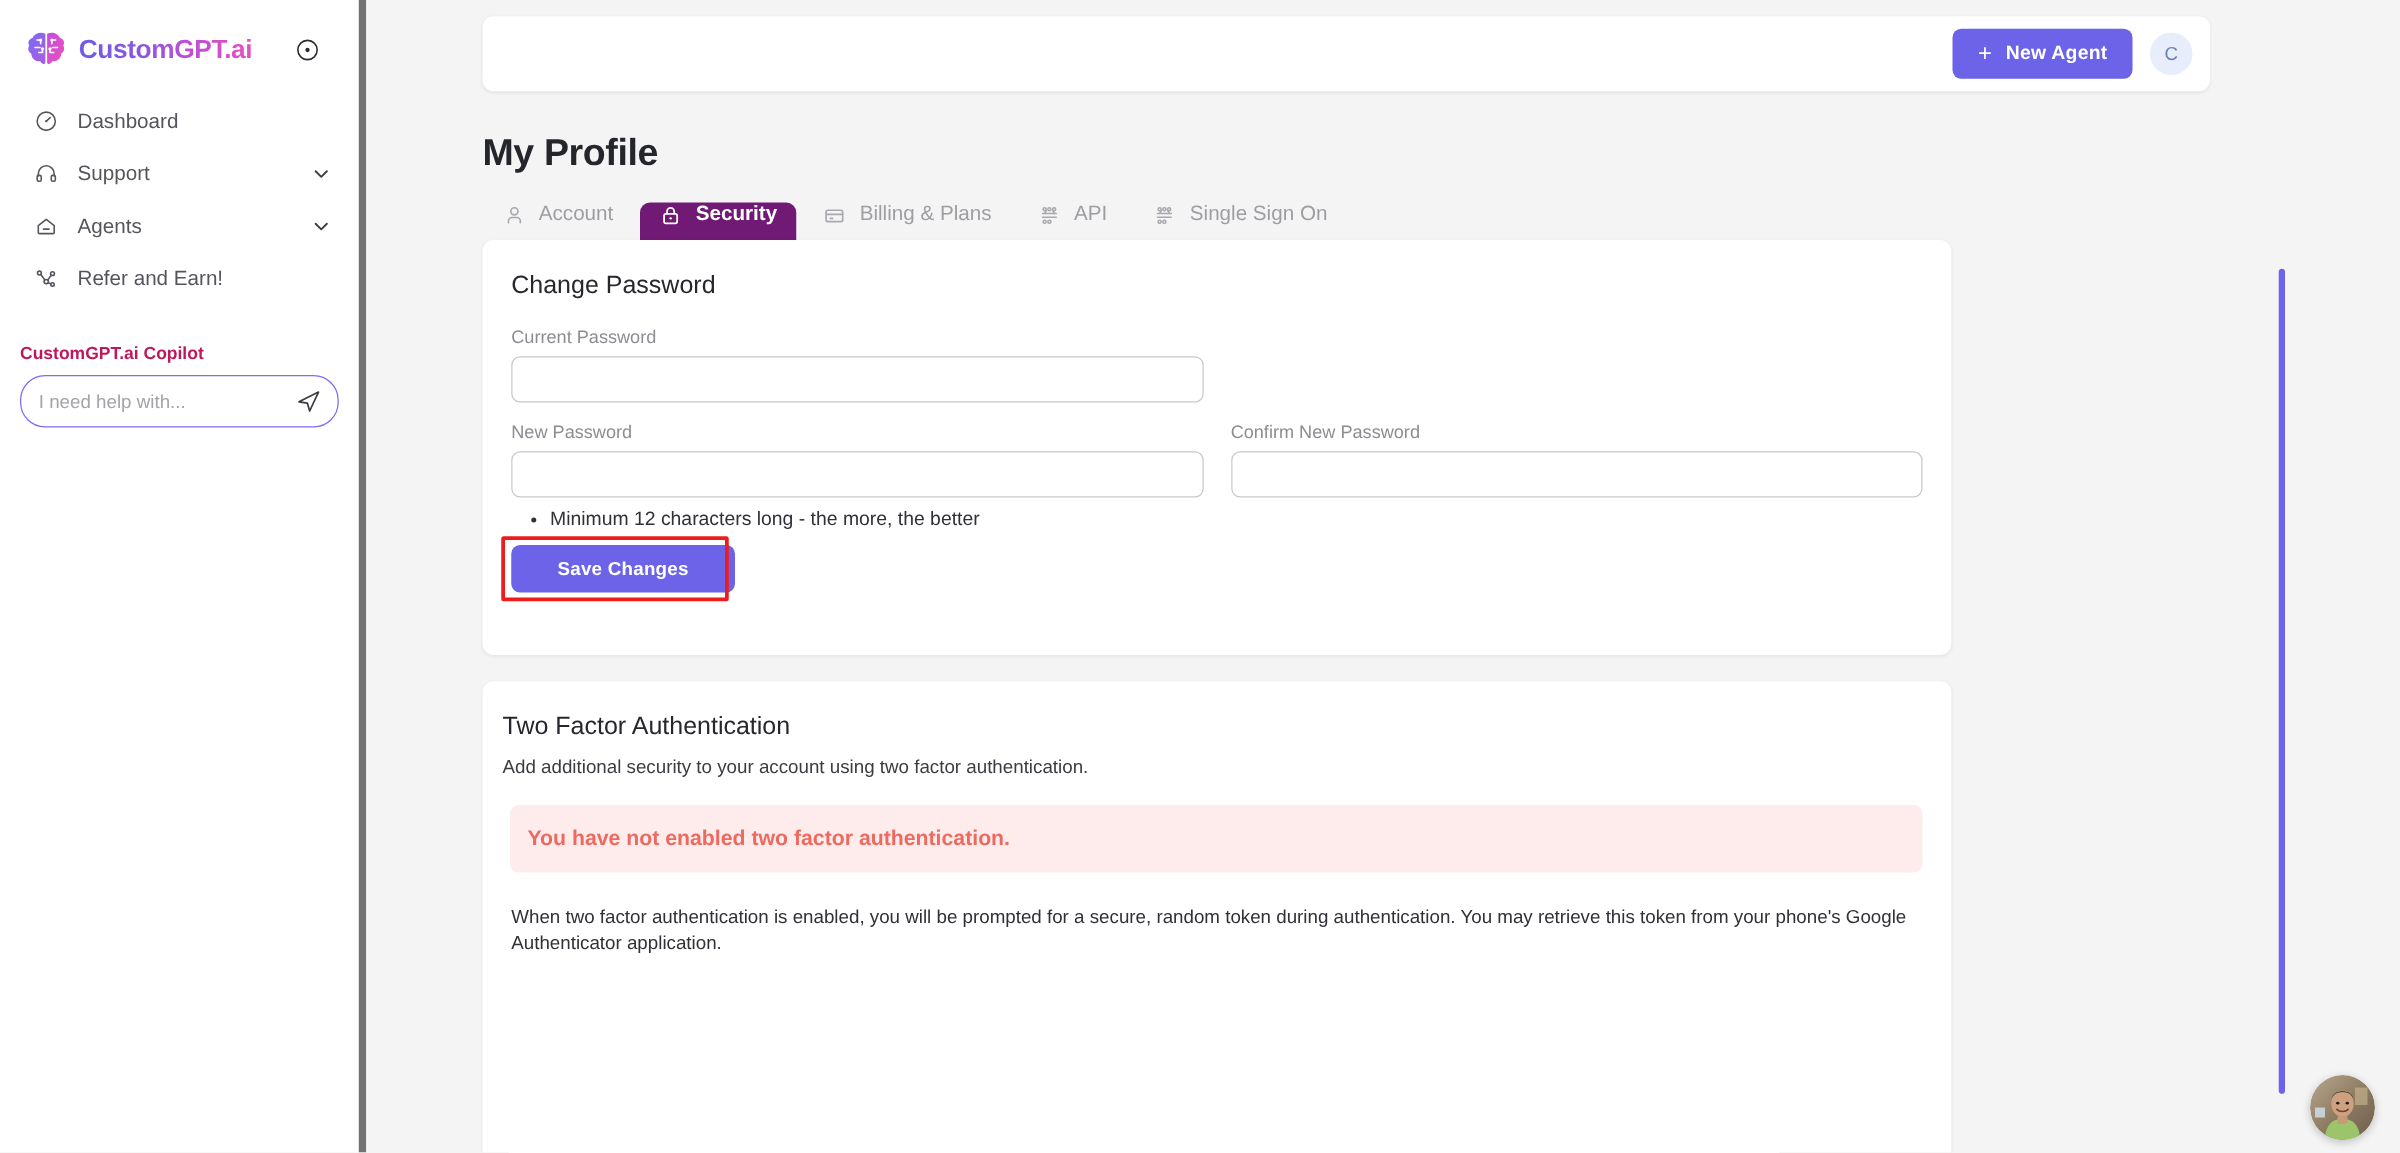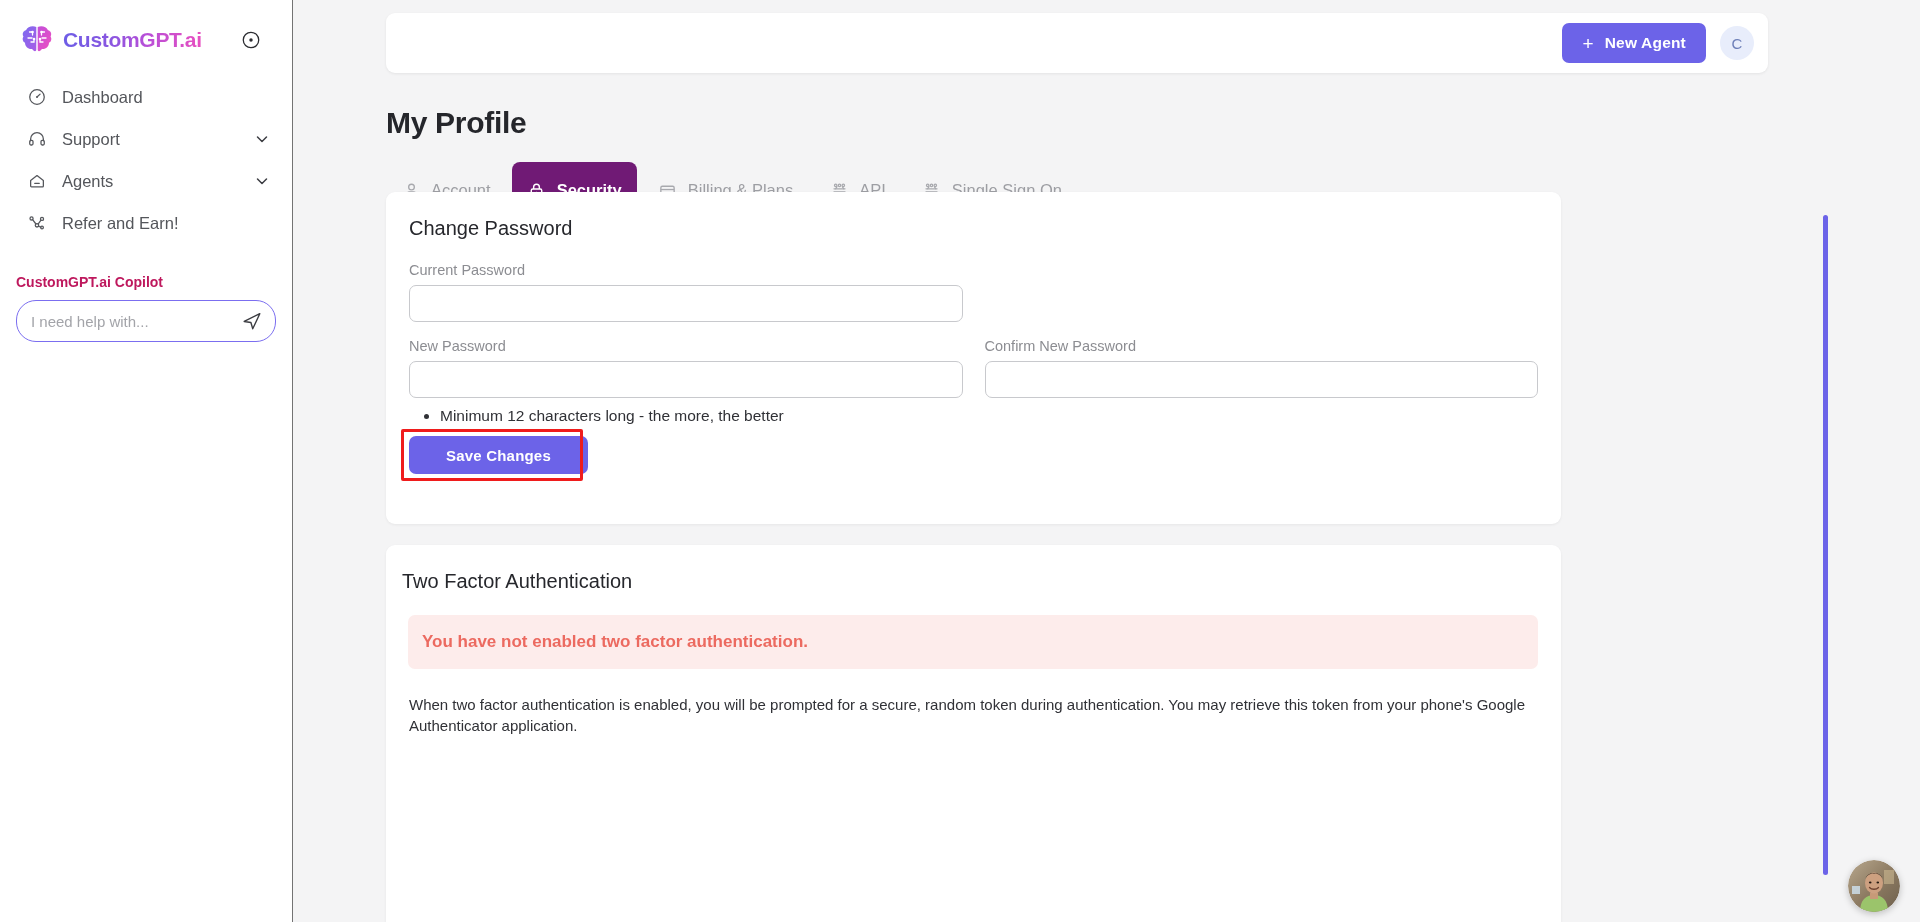--- a/index.html
+++ b/index.html
@@ -9,21 +9,21 @@
     overflow: hidden;
     font-family: "Liberation Sans", sans-serif;
     background: #f4f4f5;
   }
   #app { position: relative; width: 1920px; height: 922px; display: flex; }
 
   
   .sidebar {
     width: 293px; height: 922px;
     background: #ffffff;
-    border-right: 1px solid #737373;
+    border-right: 6px solid #737373;
     flex: 0 0 293px;
     position: relative;
   }
   .logo-row {
     display: flex; align-items: center;
     padding: 18px 20px 0 20px;
     height: 62px;
   }
   .logo-mark { width: 34px; height: 34px; flex: 0 0 34px; }
   .logo-text {
@@ -134,21 +134,21 @@
     font-weight: bold;
     color: #25262b;
     letter-spacing: -0.3px;
   }
 
   .tabs {
     position: absolute; left: 93px; top: 162px;
     display: flex; align-items: center;
   }
   .tab {
-    display: flex; align-items: flex-end;
+    display: flex; align-items: flex-start;
     height: 38px;
     padding: 0 15px;
     border-radius: 8px;
     cursor: pointer;
     color: #9d9ea3;
     margin-right: 6px;
   }
   .tab .tico { width: 20px; height: 20px; flex: 0 0 20px; display:flex; align-items:center; justify-content:center; }
   .tab .tlbl { margin-left: 10px; font-size: 16.5px; white-space: nowrap; }
   .tab.active { background: #701a75; color: #fff; }
@@ -474,20 +474,21 @@
       </div>
     </div>
 
     <svg class="annot-arrow" viewBox="0 0 212 30">
       <path d="M212 13 L14 14.5" stroke="#000" stroke-width="3.2" fill="none"></path>
       <path d="M2 14.5 L20 8 L20 21 Z" fill="#000"></path>
     </svg>
 
     <div class="card" id="card-2fa">
       <div class="sub-h1">Two Factor Authentication</div>
+      <div class="sub-p">Add additional security to your account using two factor authentication.</div>
       <div class="alert">
         <span>You have not enabled two factor authentication.</span>
       </div>
       <div class="body-p">When two factor authentication is enabled, you will be prompted for a secure, random token during authentication. You may retrieve this token from your phone's Google Authenticator application.</div>
     </div>
 
     <div class="scrollbar"></div>
 
     <div class="chat-widget">
       <svg viewBox="0 0 52 52" width="52" height="52">

